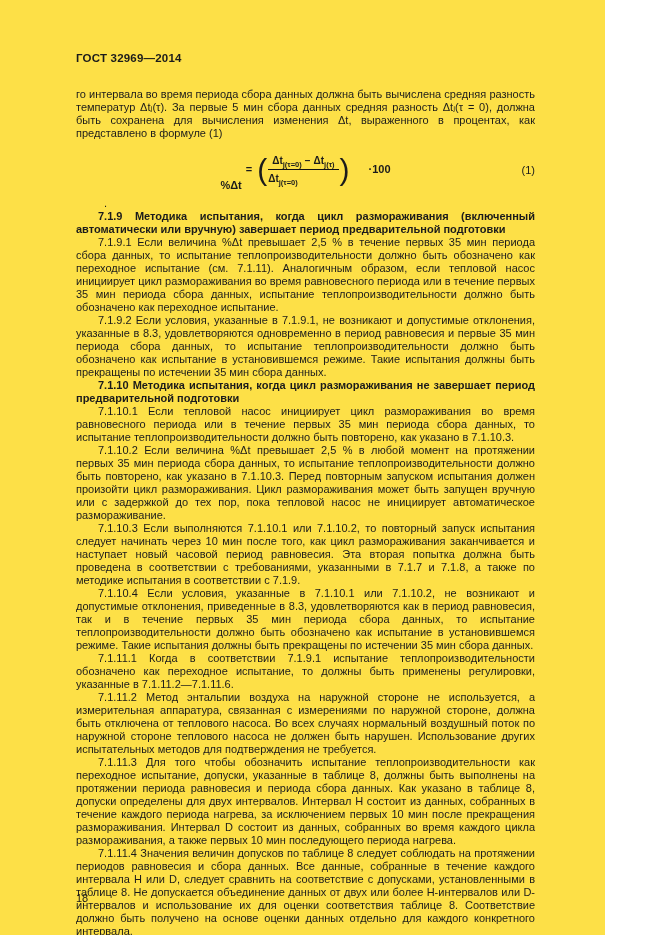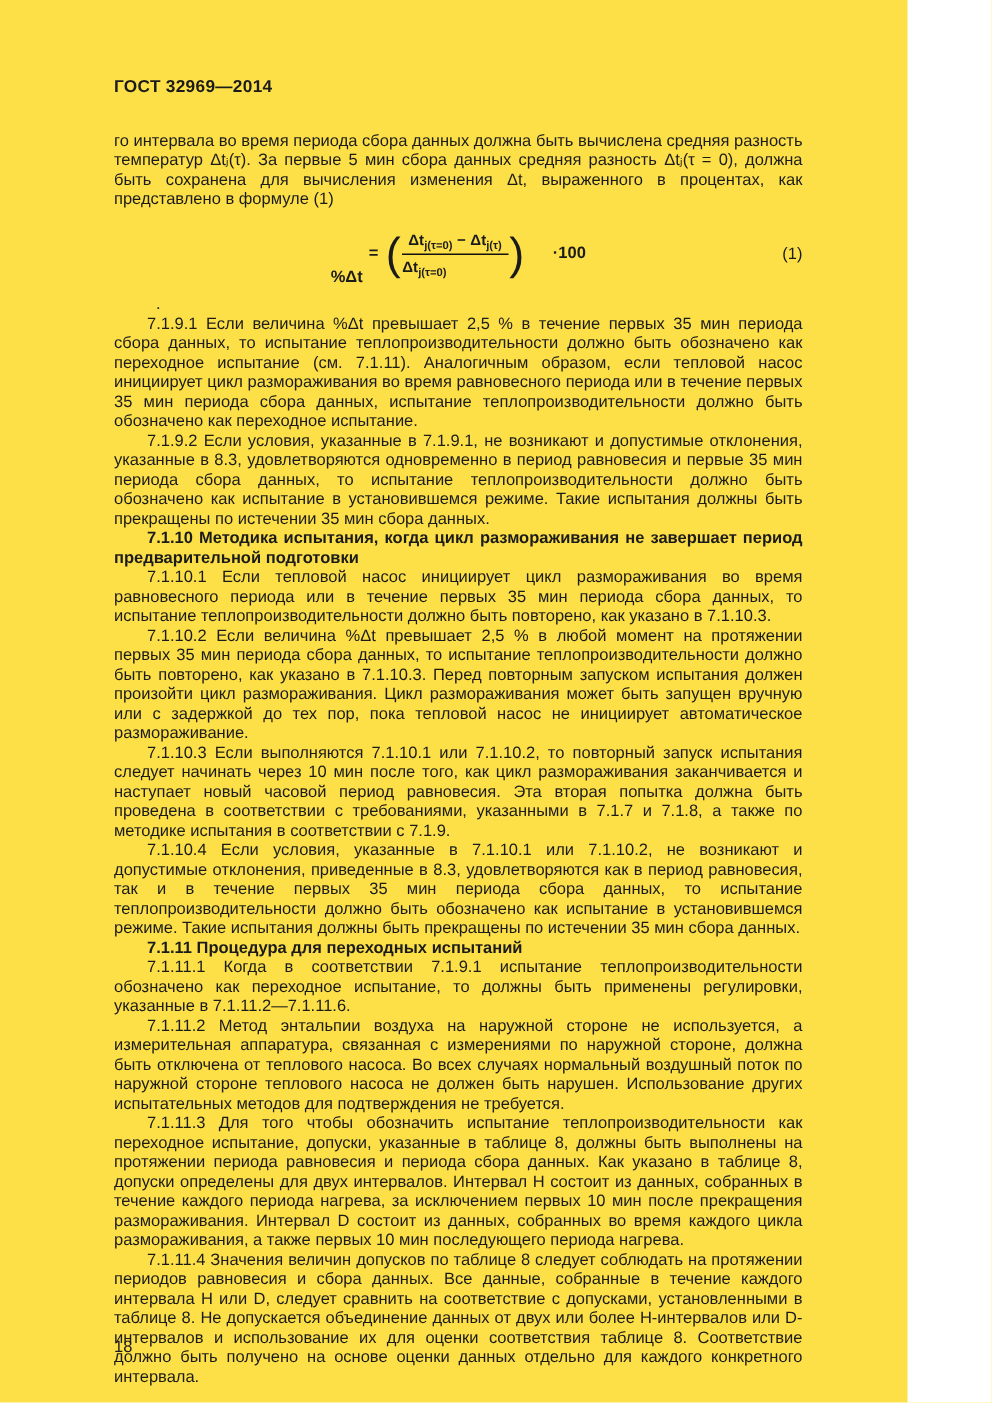--- a/index.html
+++ b/index.html
@@ -102,28 +102,28 @@
           <span class="den"><span>Δt</span><sub>j(τ=0)</sub></span>
         </span>
         <span class="paren">)</span>
         <span class="f-mult">·100</span>
       </span>
       <span class="eq-number">(1)</span>
     </div>
 
     <div id="blocks">
         <p class="para stray">.</p>
+        <p class="para heading">7.1.9 Методика испытания, когда цикл размораживания (включенный автоматически или вручную) завершает период предварительной подготовки</p>
         <p class="para normal">7.1.9.1 Если величина %Δt превышает 2,5 % в течение первых 35 мин периода сбора данных, то испытание теплопроизводительности должно быть обозначено как переходное испытание (см. 7.1.11). Аналогичным образом, если тепловой насос инициирует цикл размораживания во время равновесного периода или в течение первых 35 мин периода сбора данных, испытание теплопроизводительности должно быть обозначено как переходное испытание.</p>
         <p class="para normal">7.1.9.2 Если условия, указанные в 7.1.9.1, не возникают и допустимые отклонения, указанные в 8.3, удовлетворяются одновременно в период равновесия и первые 35 мин периода сбора данных, то испытание теплопроизводительности должно быть обозначено как испытание в установившемся режиме. Такие испытания должны быть прекращены по истечении 35 мин сбора данных.</p>
         <p class="para heading">7.1.10 Методика испытания, когда цикл размораживания не завершает период предварительной подготовки</p>
         <p class="para normal">7.1.10.1 Если тепловой насос инициирует цикл размораживания во время равновесного периода или в течение первых 35 мин периода сбора данных, то испытание теплопроизводительности должно быть повторено, как указано в 7.1.10.3.</p>
         <p class="para normal">7.1.10.2 Если величина %Δt превышает 2,5 % в любой момент на протяжении первых 35 мин периода сбора данных, то испытание теплопроизводительности должно быть повторено, как указано в 7.1.10.3. Перед повторным запуском испытания должен произойти цикл размораживания. Цикл размораживания может быть запущен вручную или с задержкой до тех пор, пока тепловой насос не инициирует автоматическое размораживание.</p>
         <p class="para normal">7.1.10.3 Если выполняются 7.1.10.1 или 7.1.10.2, то повторный запуск испытания следует начинать через 10 мин после того, как цикл размораживания заканчивается и наступает новый часовой период равновесия. Эта вторая попытка должна быть проведена в соответствии с требованиями, указанными в 7.1.7 и 7.1.8, а также по методике испытания в соответствии с 7.1.9.</p>
         <p class="para normal">7.1.10.4 Если условия, указанные в 7.1.10.1 или 7.1.10.2, не возникают и допустимые отклонения, приведенные в 8.3, удовлетворяются как в период равновесия, так и в течение первых 35 мин периода сбора данных, то испытание теплопроизводительности должно быть обозначено как испытание в установившемся режиме. Такие испытания должны быть прекращены по истечении 35 мин сбора данных.</p>
-        <p class="para heading">7.1.11 Процедура для переходных испытаний</p>
         <p class="para normal">7.1.11.1 Когда в соответствии 7.1.9.1 испытание теплопроизводительности обозначено как переходное испытание, то должны быть применены регулировки, указанные в 7.1.11.2—7.1.11.6.</p>
         <p class="para normal">7.1.11.2 Метод энтальпии воздуха на наружной стороне не используется, а измерительная аппаратура, связанная с измерениями по наружной стороне, должна быть отключена от теплового насоса. Во всех случаях нормальный воздушный поток по наружной стороне теплового насоса не должен быть нарушен. Использование других испытательных методов для подтверждения не требуется.</p>
         <p class="para normal">7.1.11.3 Для того чтобы обозначить испытание теплопроизводительности как переходное испытание, допуски, указанные в таблице 8, должны быть выполнены на протяжении периода равновесия и периода сбора данных. Как указано в таблице 8, допуски определены для двух интервалов. Интервал H состоит из данных, собранных в течение каждого периода нагрева, за исключением первых 10 мин после прекращения размораживания. Интервал D состоит из данных, собранных во время каждого цикла размораживания, а также первых 10 мин последующего периода нагрева.</p>
         <p class="para normal">7.1.11.4 Значения величин допусков по таблице 8 следует соблюдать на протяжении периодов равновесия и сбора данных. Все данные, собранные в течение каждого интервала H или D, следует сравнить на соответствие с допусками, установленными в таблице 8. Не допускается объединение данных от двух или более H-интервалов или D-интервалов и использование их для оценки соответствия таблице 8. Соответствие должно быть получено на основе оценки данных отдельно для каждого конкретного интервала.</p>
       </div>
 
   </div>
 
   <div class="page-number">18</div>
 

